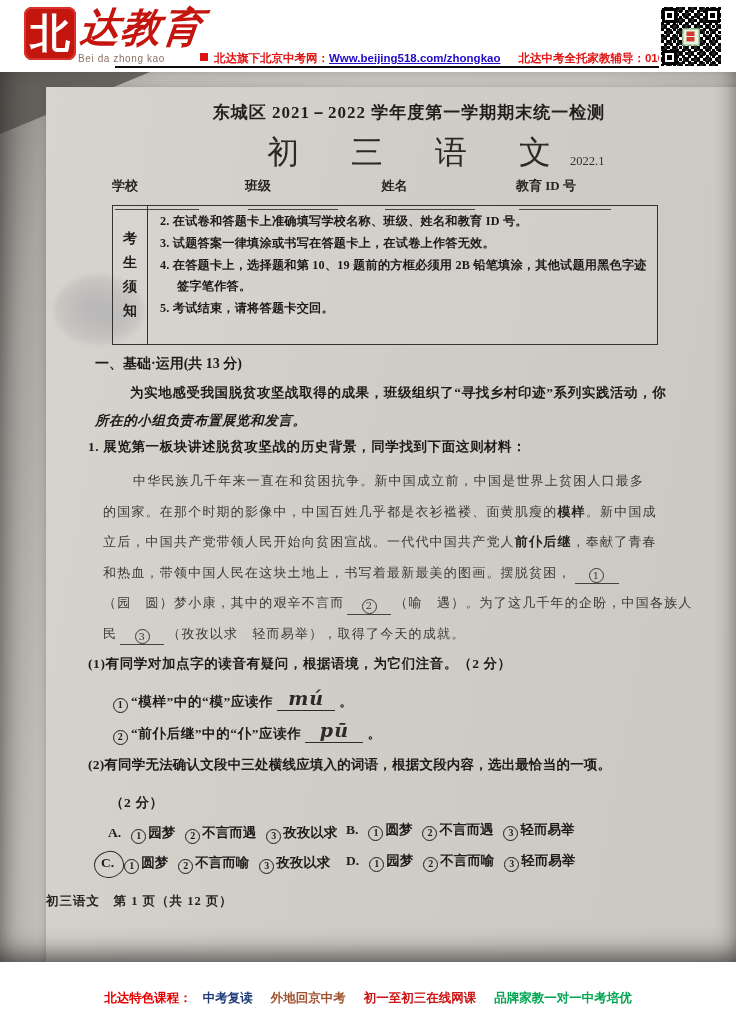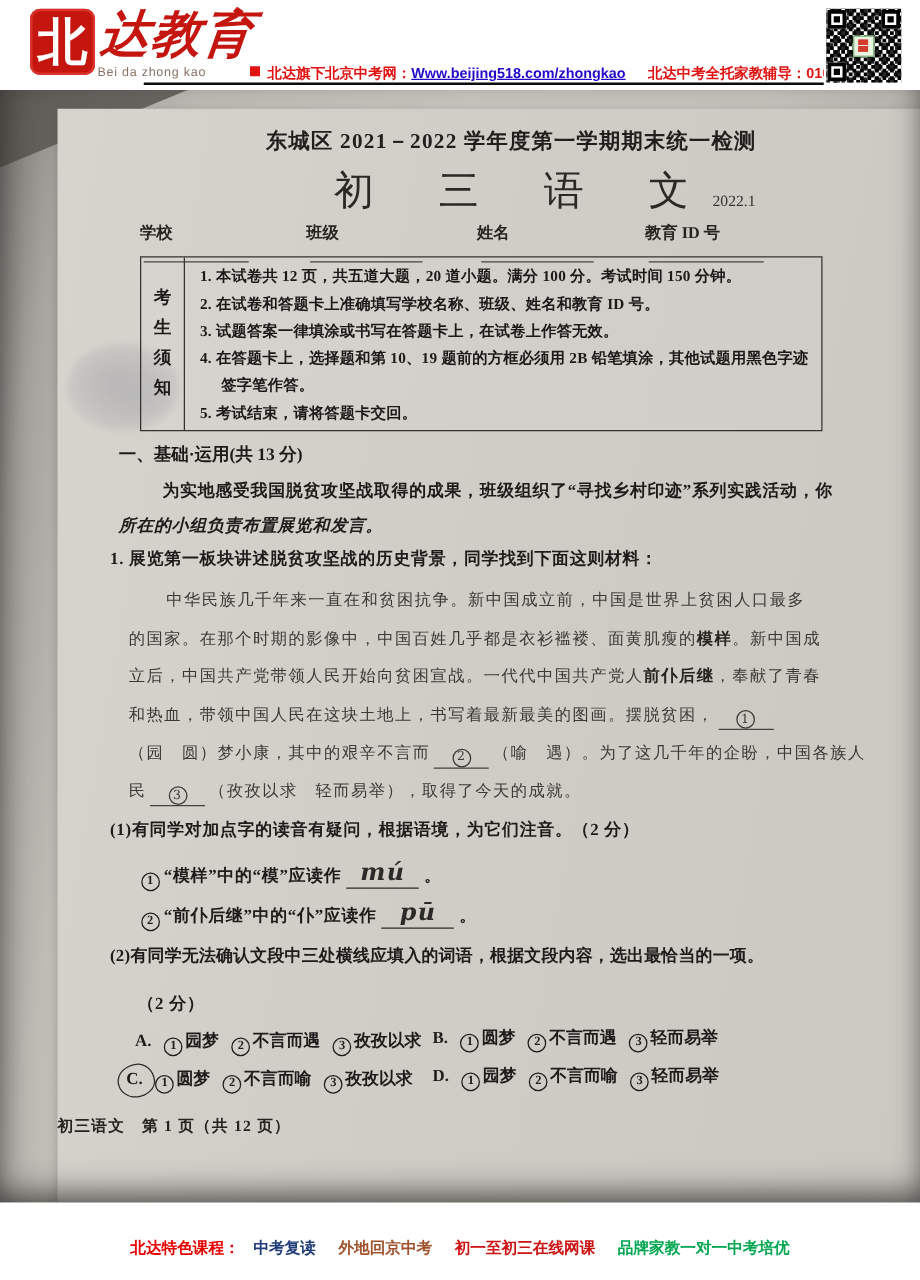--- a/index.html
+++ b/index.html
@@ -158,21 +158,20 @@
         <span class="f f2"><span>班级</span><span class="fu"></span></span>
         <span class="f f3"><span>姓名</span><span class="fu"></span></span>
         <span class="f f4"><span>教育 ID 号</span><span class="fu"></span></span>
       </div>
 
       <div class="notice">
         <div class="notice-side">
             <span>考生须知</span>
           </div>
         <div class="notice-body">
-          <div class="nitem">1. 本试卷共 12 页，共五道大题，20 道小题。满分 100 分。考试时间 150 分钟。</div>
           <div class="nitem">2. 在试卷和答题卡上准确填写学校名称、班级、姓名和教育 ID 号。</div>
           <div class="nitem">3. 试题答案一律填涂或书写在答题卡上，在试卷上作答无效。</div>
           <div class="nitem hang">4. 在答题卡上，选择题和第 10、19 题前的方框必须用 2B 铅笔填涂，其他试题用黑色字迹签字笔作答。</div>
           <div class="nitem">5. 考试结束，请将答题卡交回。</div>
         </div>
       </div>
 
       <div class="sec-heading">一、基础·运用(共 13 分)</div>
       <div class="line intro1">为实地感受我国脱贫攻坚战取得的成果，班级组织了“寻找乡村印迹”系列实践活动，你</div>
       <div class="line intro2">所在的小组负责布置展览和发言。</div>

